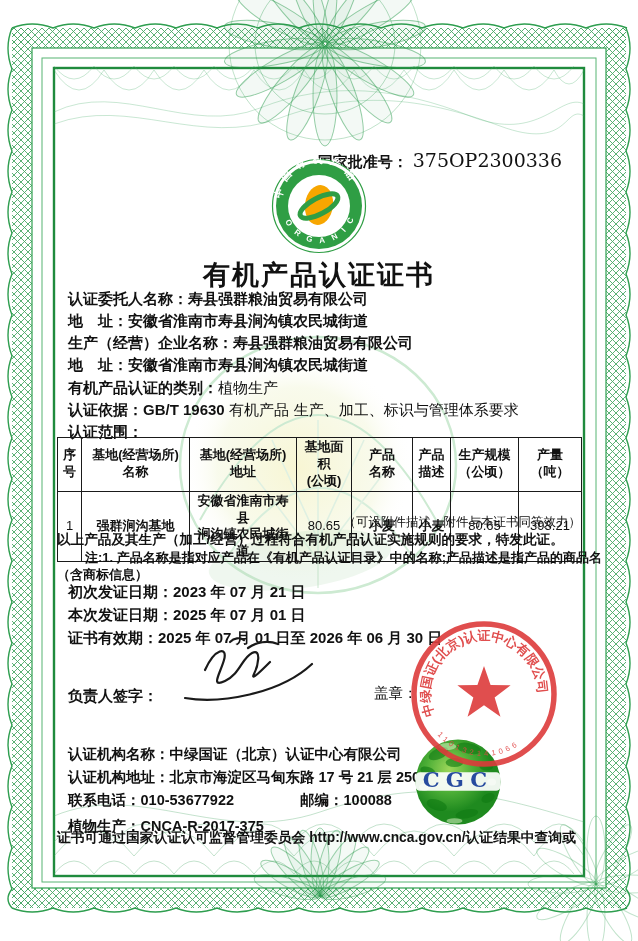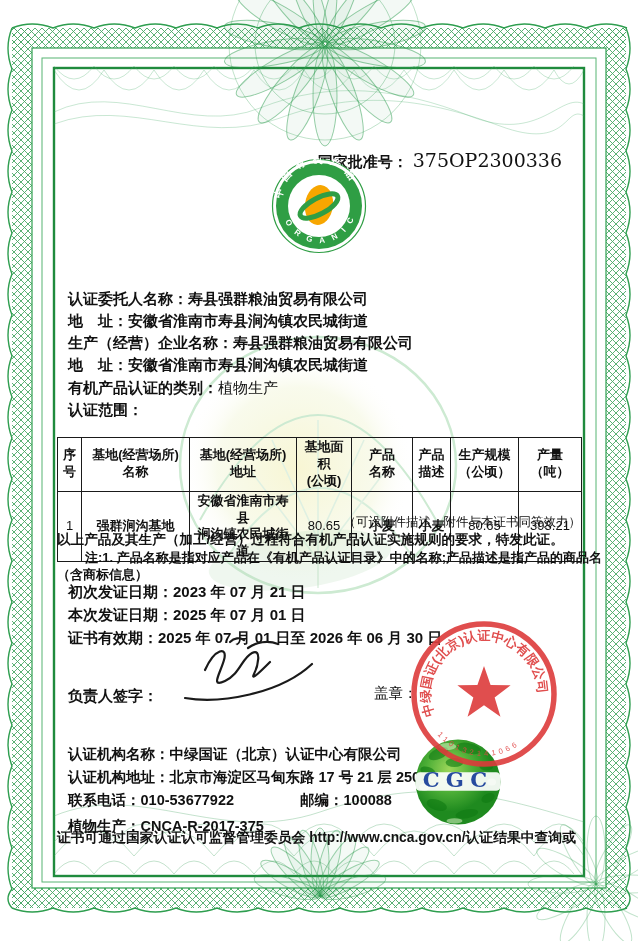--- a/index.html
+++ b/index.html
@@ -183,27 +183,29 @@
     <ellipse cx="48" cy="47" rx="14" ry="20" fill="#f7a600" transform="rotate(8 48 47)"></ellipse>
     <ellipse cx="48" cy="48" rx="21" ry="8" fill="none" stroke="#2f9e44" stroke-width="5" transform="rotate(-28 48 48)"></ellipse>
     <text font-size="10" font-weight="bold" fill="#ffffff" letter-spacing="7">
       <textPath href="#arcTop" startOffset="4">中国有机产品</textPath>
     </text>
     <text font-size="8" font-weight="bold" fill="#ffffff" letter-spacing="3">
       <textPath href="#arcBot" startOffset="3">O R G A N I C</textPath>
     </text>
   </svg>
 
+  <div class="abs title">有机产品认证证书</div>
 
   <div class="abs fields">
     <div class="fl"><span>认证委托人名称：</span><span>寿县强群粮油贸易有限公司</span></div>
     <div class="fl"><span>地　址：</span><span>安徽省淮南市寿县涧沟镇农民城街道</span></div>
     <div class="fl"><span>生产（经营）企业名称：</span><span>寿县强群粮油贸易有限公司</span></div>
     <div class="fl"><span>地　址：</span><span>安徽省淮南市寿县涧沟镇农民城街道</span></div>
     <div class="fl"><span>有机产品认证的类别：</span><span class="kaiti">植物生产</span></div>
+    <div class="fl"><span>认证依据：</span><span>GB/T 19630 </span><span class="kaiti">有机产品 生产、加工、标识与管理体系要求</span></div>
     <div class="fl"><span>认证范围：</span></div>
   </div>
 
   <table class="scope">
     <colgroup>
       <col style="width:24px">
         <col style="width:108px">
         <col style="width:107px">
         <col style="width:55px">
       <col style="width:61px">

